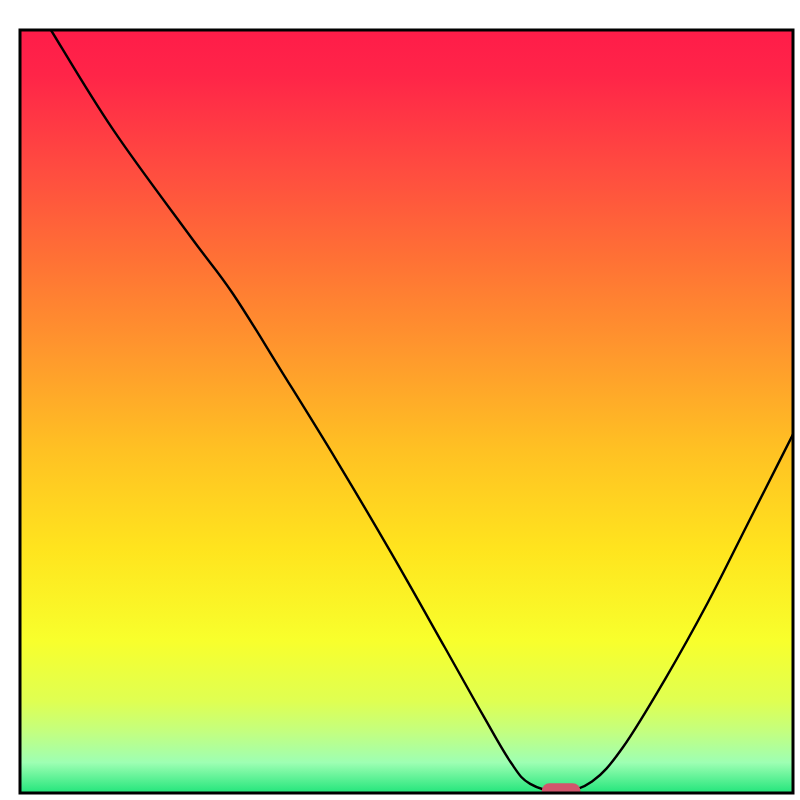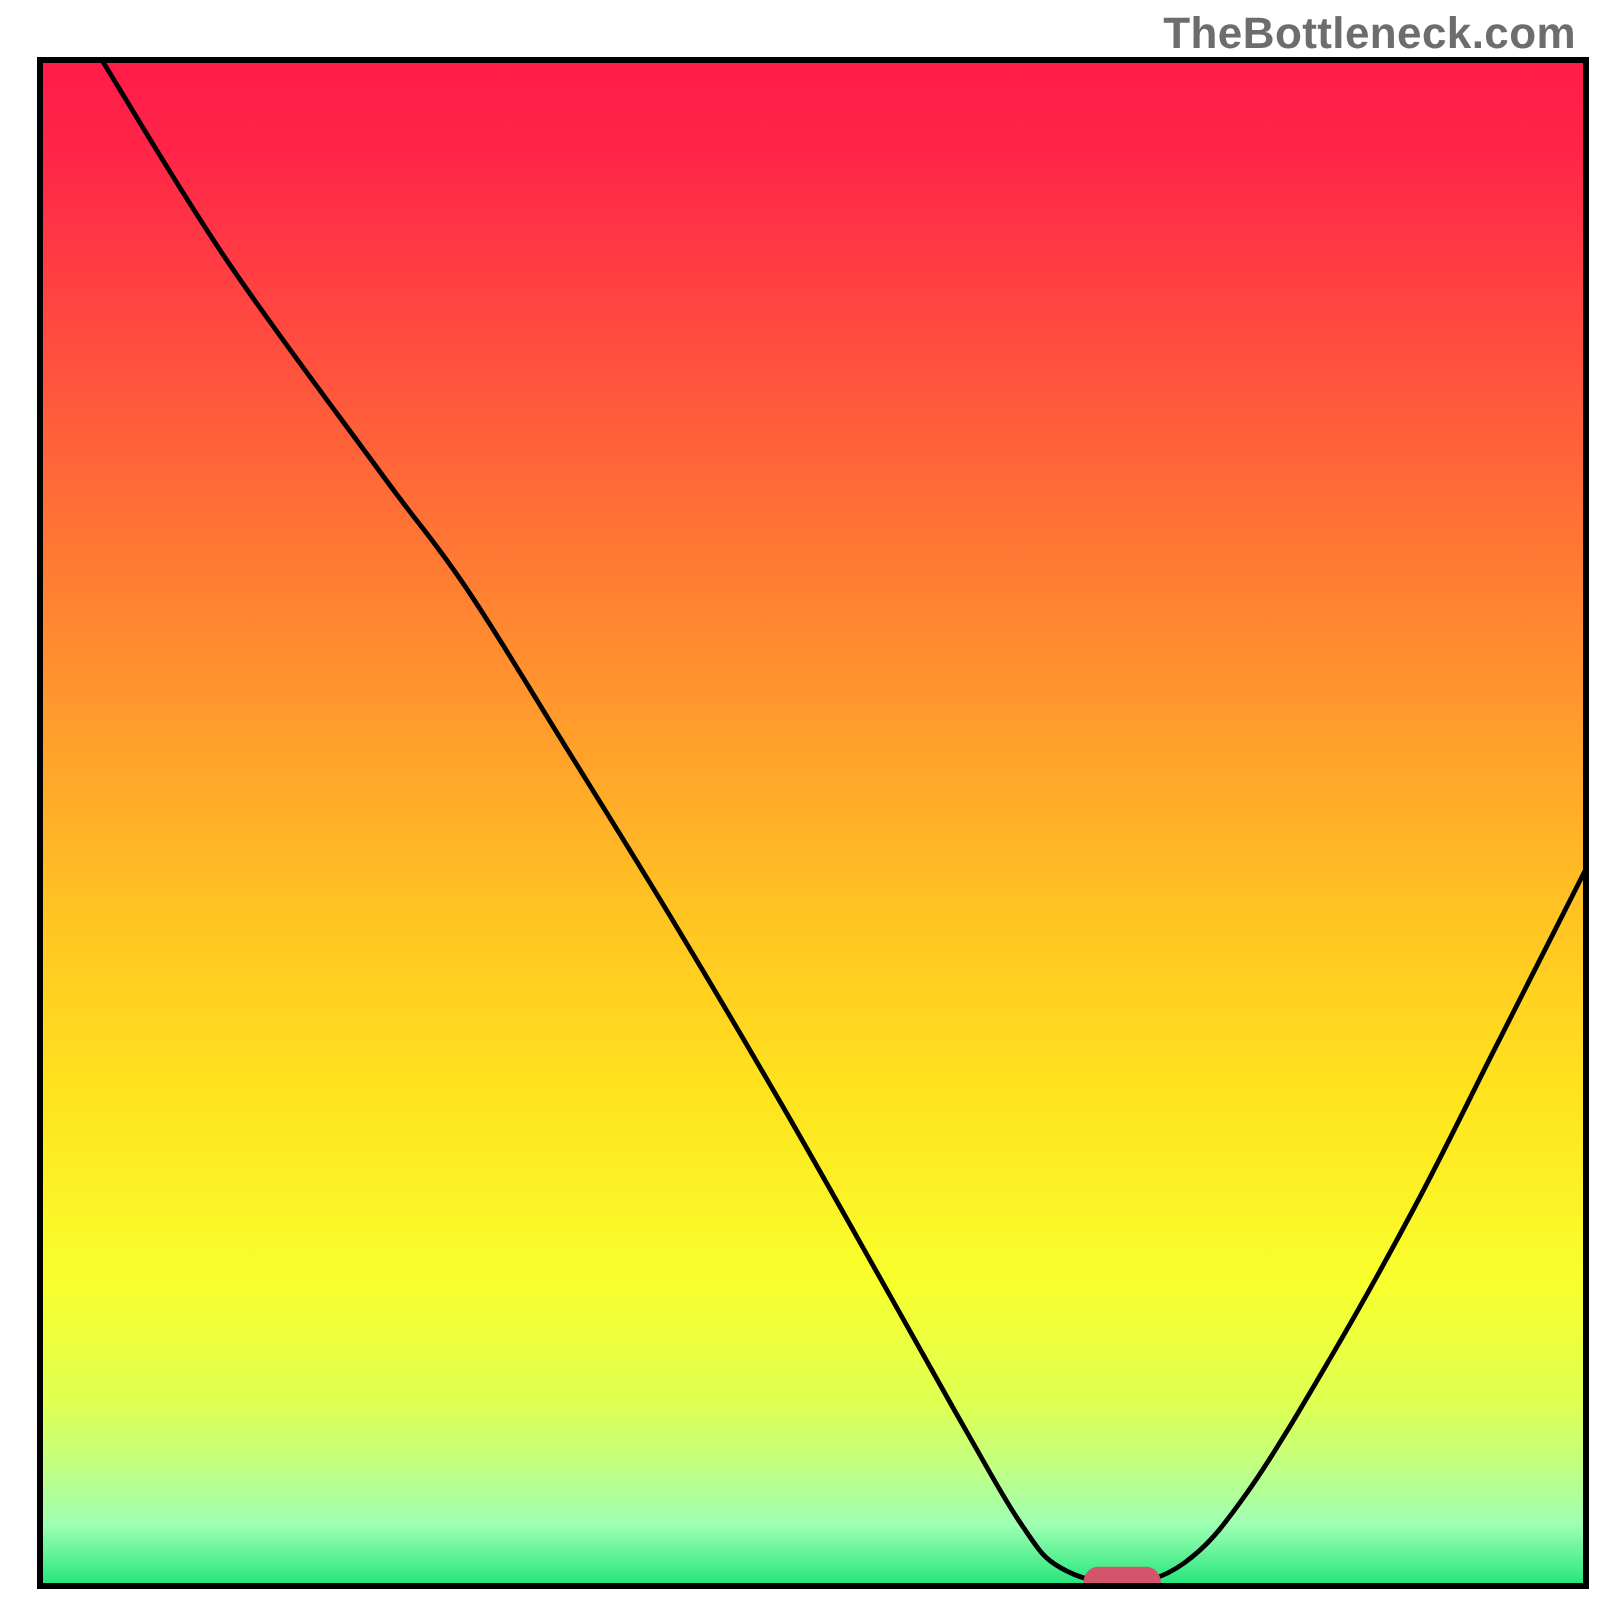--- a/index.html
+++ b/index.html
@@ -29,21 +29,20 @@
   svg.plot {
     position: absolute;
     left: 0;
     top: 0;
   }
 </style>
 </head>
 <body>
 
 <div class="wrap">
-  <div class="attribution">TheBottleneck.com</div>
 
   <svg class="plot" width="800" height="800" viewBox="0 0 800 800">
     <defs>
       <linearGradient id="bgGrad" x1="0" y1="0" x2="0" y2="1">
           <stop offset="0.00%" stop-color="#ff1c49"></stop>
           <stop offset="6.00%" stop-color="#ff2548"></stop>
           <stop offset="18.00%" stop-color="#ff4b40"></stop>
           <stop offset="30.00%" stop-color="#ff7135"></stop>
           <stop offset="42.00%" stop-color="#ff972d"></stop>
           <stop offset="55.00%" stop-color="#ffc123"></stop>

